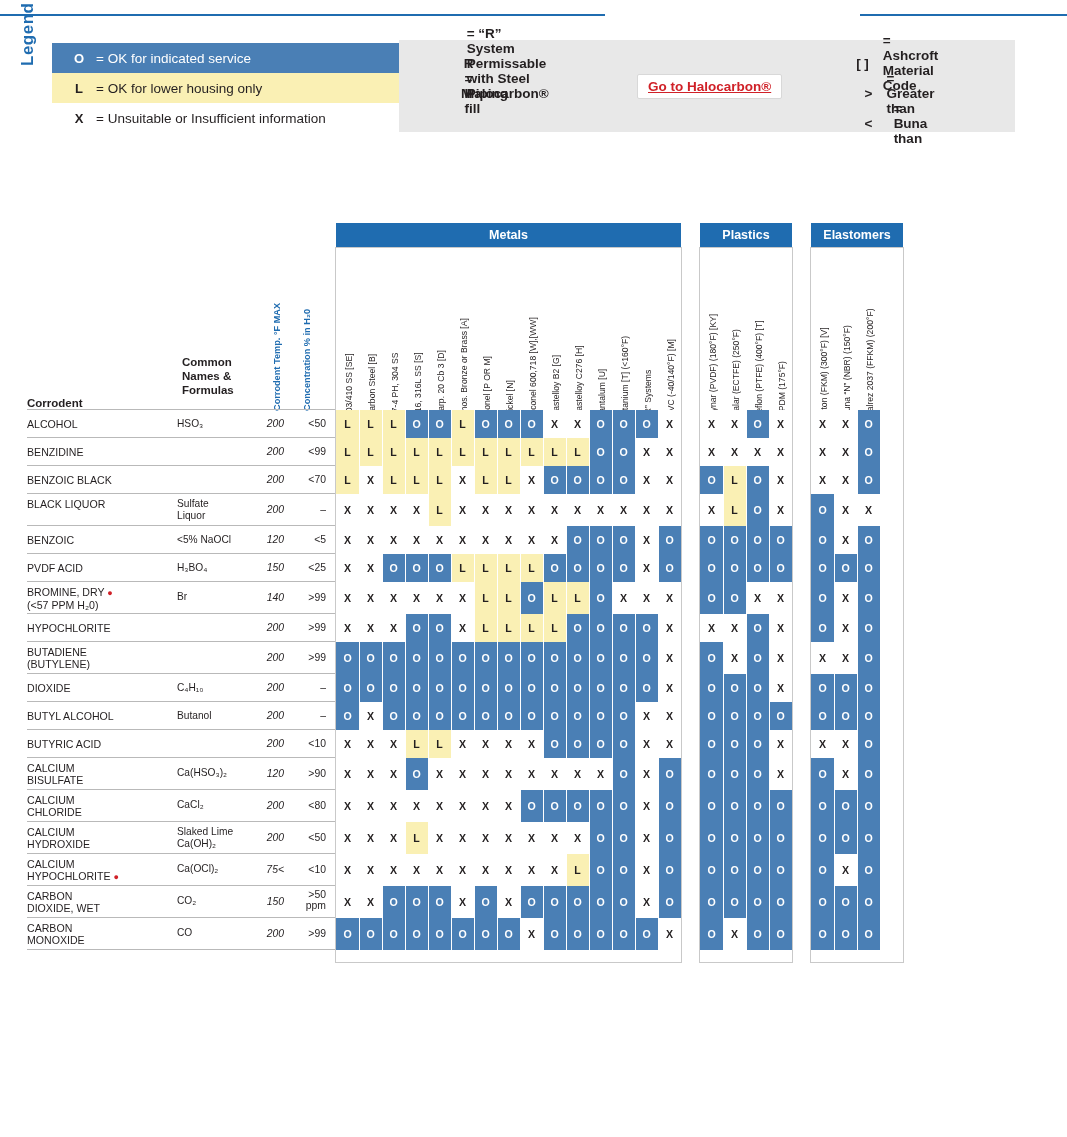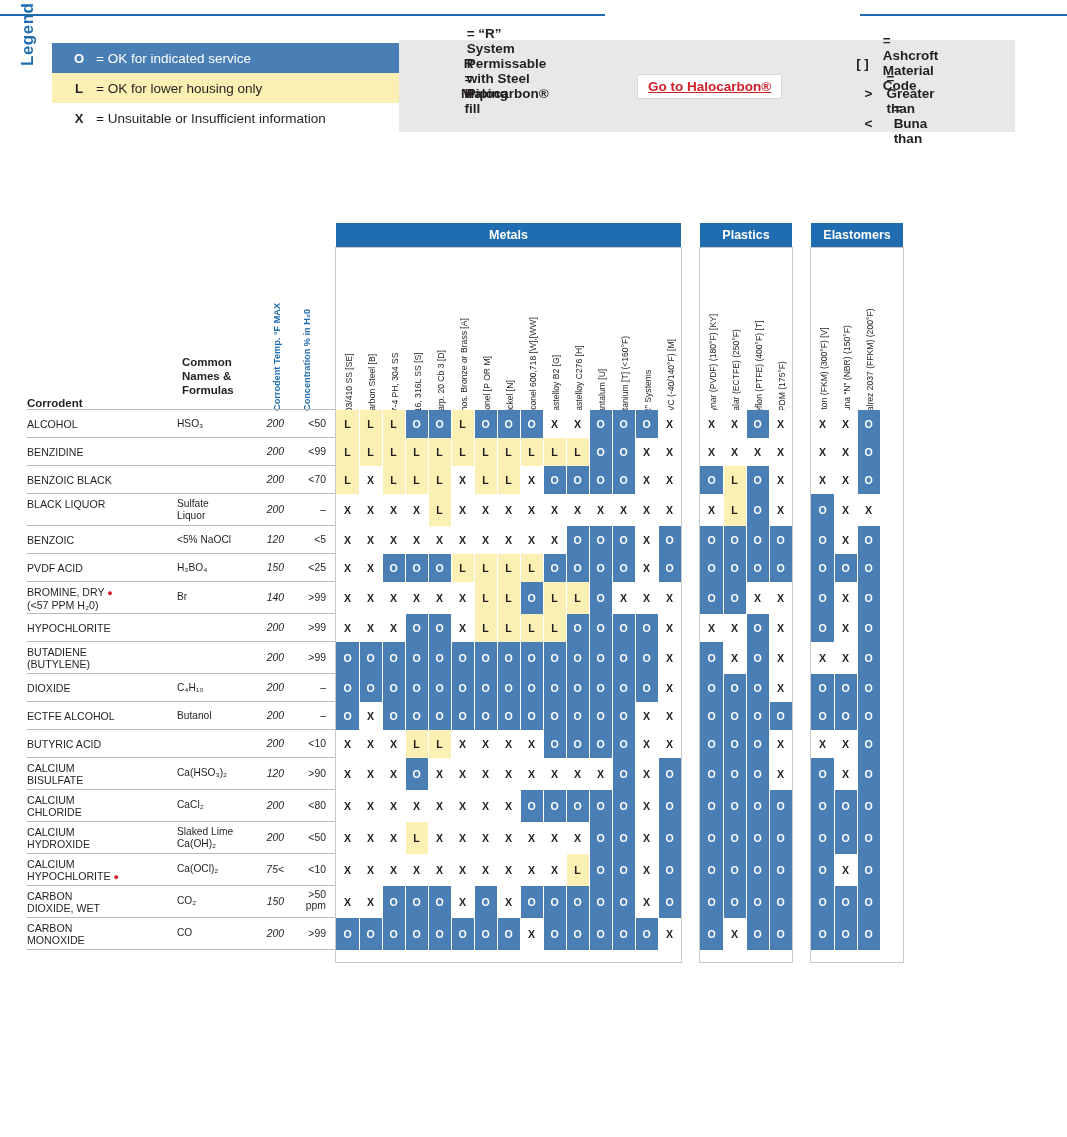--- a/index.html
+++ b/index.html
@@ -441,21 +441,21 @@
       <div class="cell cO" style="left: 635px; top: 459px; height: 28px;">O</div>
       <div class="cell cX" style="left: 658px; top: 459px; height: 28px;">X</div>
       <div class="cell cO" style="left: 700px; top: 459px; height: 28px;">O</div>
       <div class="cell cO" style="left: 723px; top: 459px; height: 28px;">O</div>
       <div class="cell cO" style="left: 746px; top: 459px; height: 28px;">O</div>
       <div class="cell cX" style="left: 769px; top: 459px; height: 28px;">X</div>
       <div class="cell cO" style="left: 811px; top: 459px; height: 28px;">O</div>
       <div class="cell cO" style="left: 834px; top: 459px; height: 28px;">O</div>
       <div class="cell cO" style="left: 857px; top: 459px; height: 28px;">O</div>
       <div class="rowline" style="left: 27px; top: 486px; width: 309px;"></div>
-      <div class="cname" style="left: 27px; top: 495px; width: 150px;">ECTFE ALCOHOL</div>
+      <div class="cname" style="left: 27px; top: 495px; width: 150px;">BUTYL ALCOHOL</div>
       <div class="ccommon" style="left: 177px; top: 495px; width: 88px;">Butanol</div>
       <div class="ctemp" style="left: 252px; width: 32px; top: 495px;">200</div>
       <div class="cconc" style="left: 290px; width: 36px; top: 495px;">–</div>
       <div class="cell cO" style="left: 336px; top: 487px; height: 28px;">O</div>
       <div class="cell cX" style="left: 359px; top: 487px; height: 28px;">X</div>
       <div class="cell cO" style="left: 382px; top: 487px; height: 28px;">O</div>
       <div class="cell cO" style="left: 405px; top: 487px; height: 28px;">O</div>
       <div class="cell cO" style="left: 428px; top: 487px; height: 28px;">O</div>
       <div class="cell cO" style="left: 451px; top: 487px; height: 28px;">O</div>
       <div class="cell cO" style="left: 474px; top: 487px; height: 28px;">O</div>

